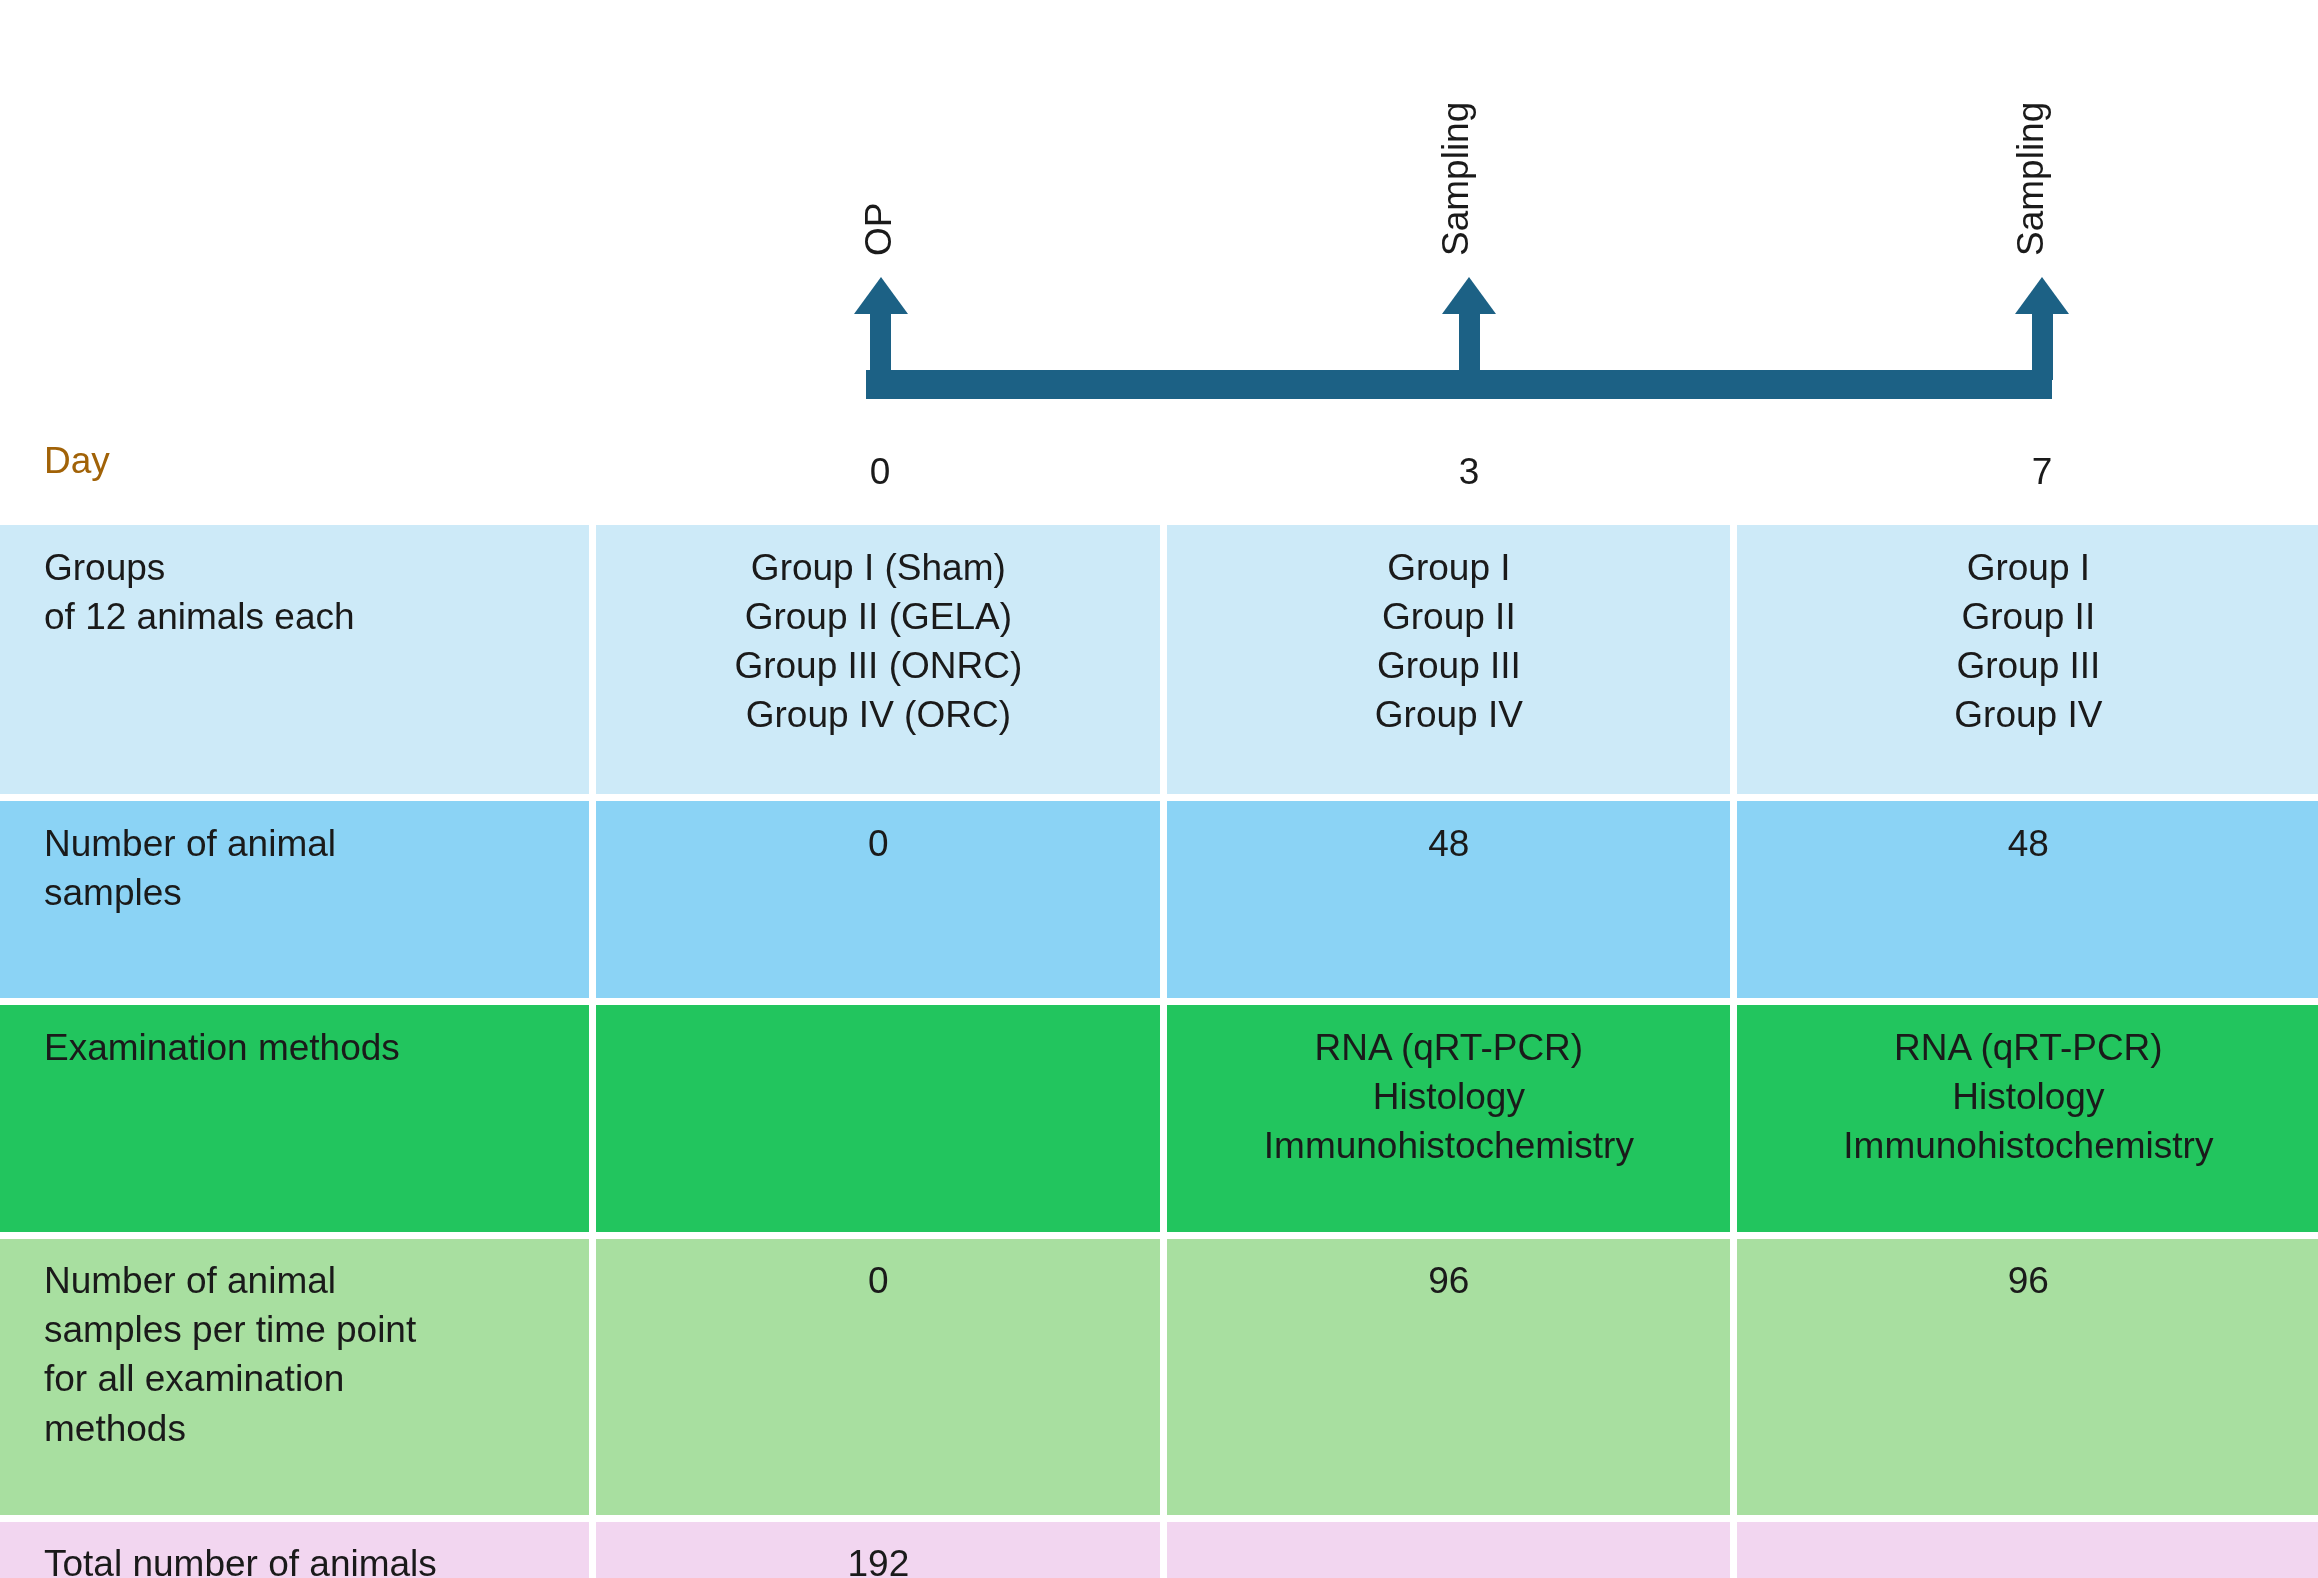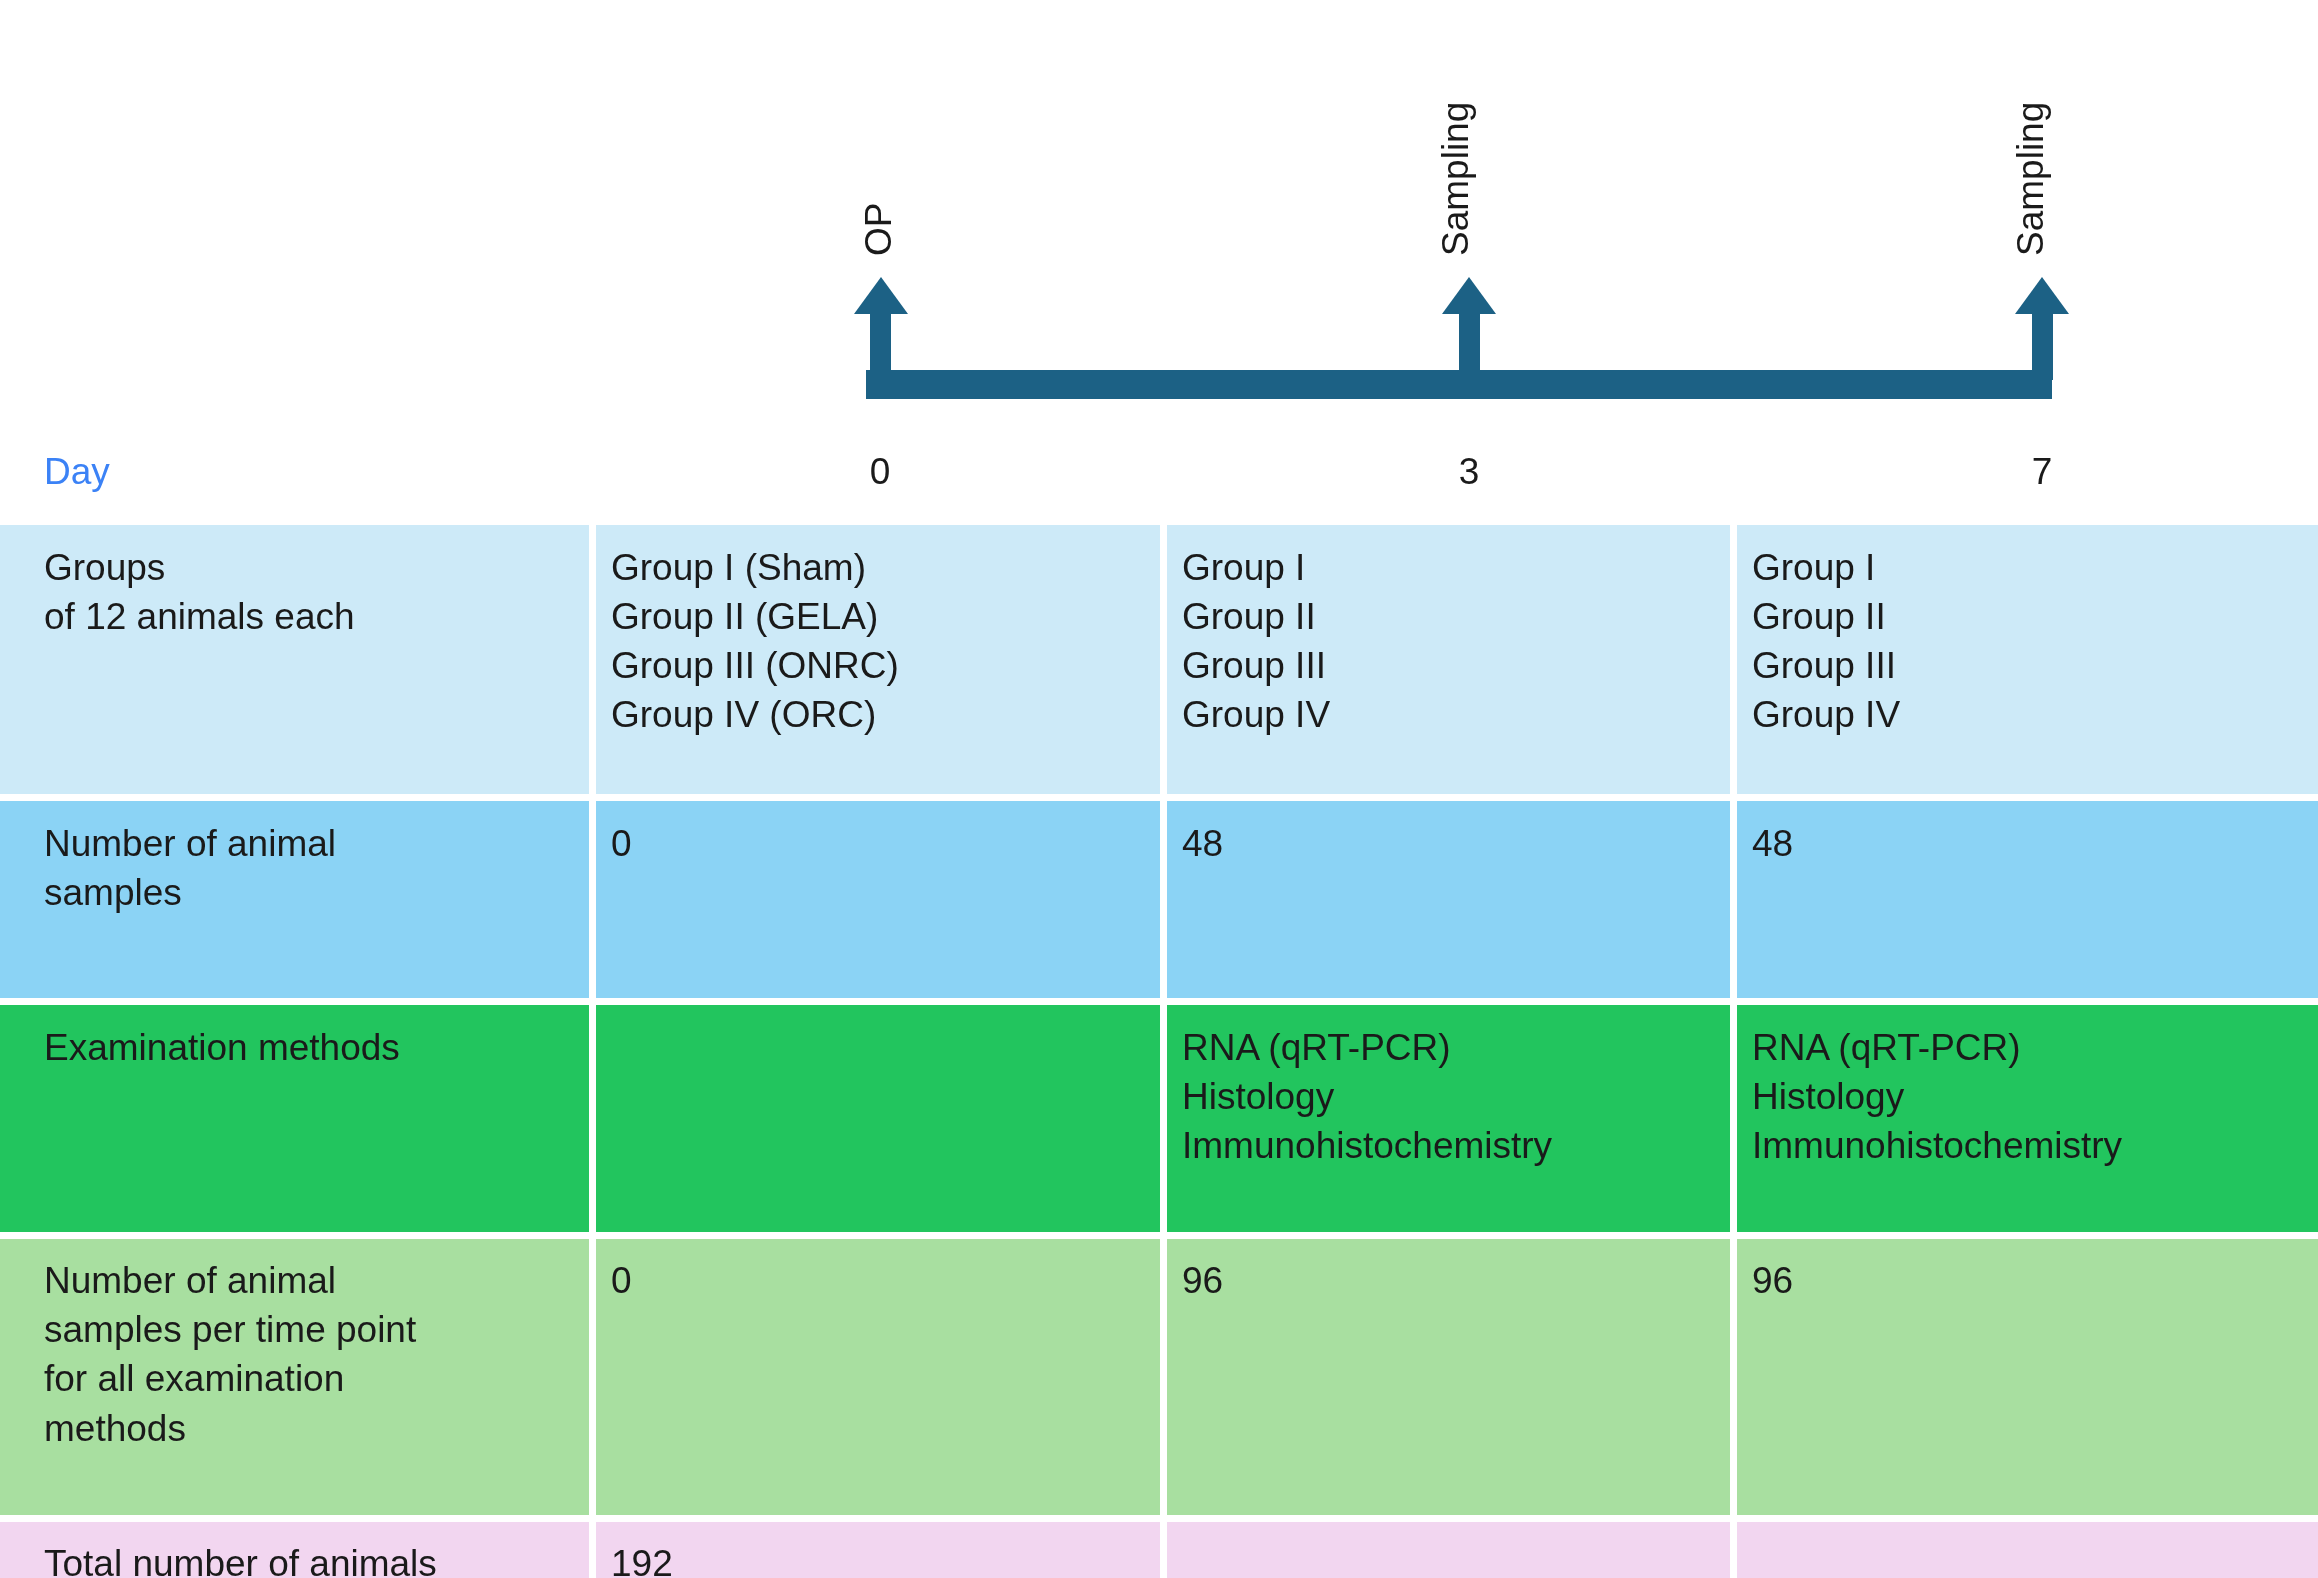--- a/index.html
+++ b/index.html
@@ -72,24 +72,24 @@
     position: absolute;
     font-size: 37px;
     line-height: 1;
     text-align: center;
     color: #1a1a1a;
   }
 
   #day-word {
     position: absolute;
     left: 44px;
-    top: 453px;
+    top: 442px;
     font-size: 37px;
     line-height: 1;
-    color: #3b82f6;
+    color: #a16207;
   }
 
   
   #grid {
     position: absolute;
     left: 0;
     top: 525px;
     width: 2319px;
     border-collapse: separate;
     border-spacing: 0;
@@ -105,21 +105,21 @@
     border-right: 7.2px solid #ffffff;
     border-bottom: 7.2px solid #ffffff;
   }
   #grid td.last-col { border-right: none; }
 
   #grid td.rowlabel {
     text-align: left;
     padding-left: 44px;
   }
   #grid td.datacell {
-    text-align: left;
+    text-align: center;
     padding-left: 15px;
   }
 
   .col-label { width: 596px; }
   .col-d0    { width: 571px; }
   .col-d3    { width: 570px; }
   .col-d7    { width: 582px; }
 
   
   .r-groups   td { background: #cdeaf8; }

